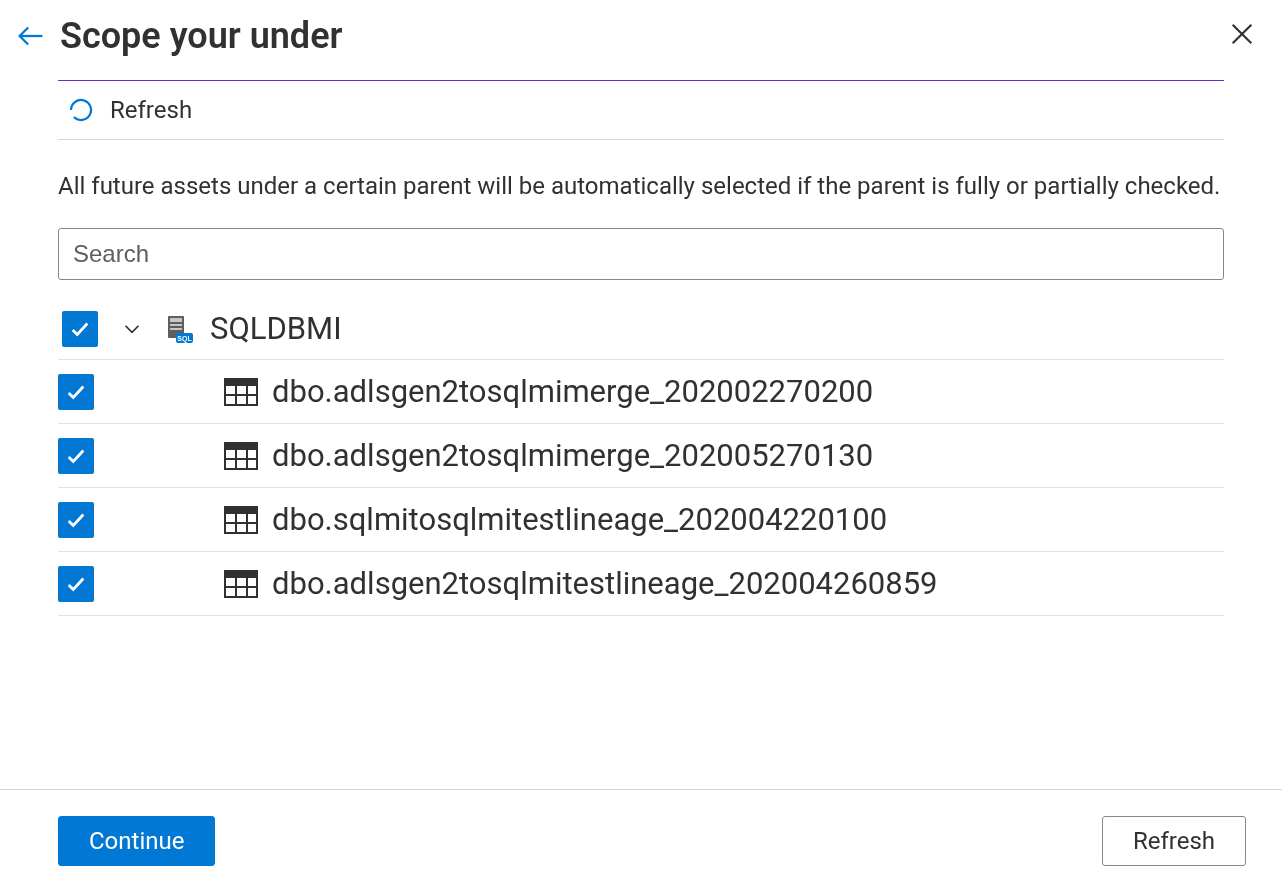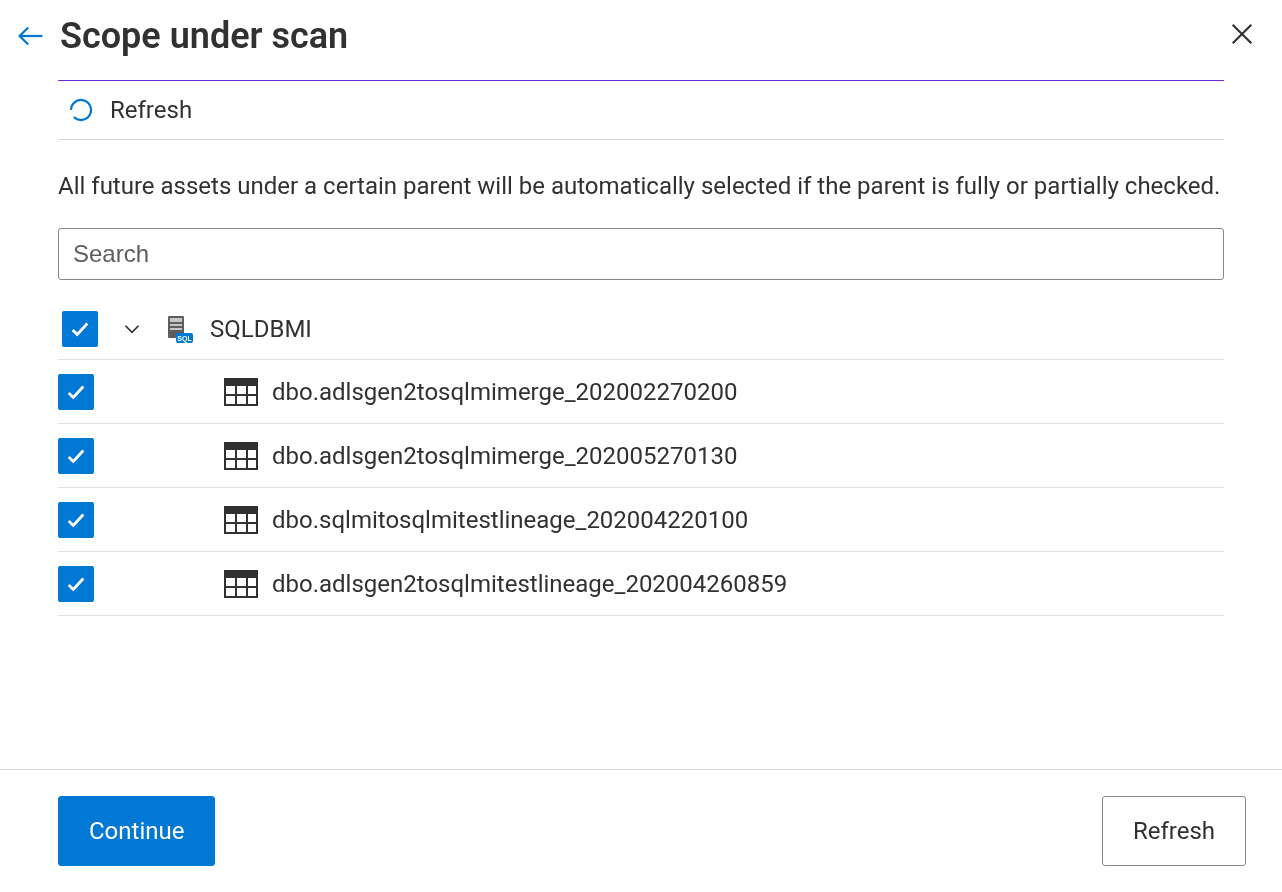--- a/index.html
+++ b/index.html
@@ -104,36 +104,36 @@
     width: 36px;
     justify-content: center;
   }
   .child-indent {
     width: 100px;
     flex-shrink: 0;
   }
   .db-icon { display:flex; flex-shrink:0; }
   .tbl-icon { display:flex; flex-shrink:0; }
   .row-label {
-    font-size: 24px;
+    font-size: 31px;
     color: #323130;
   }
   .footer {
     position: absolute;
     left: 0; right: 0; bottom: 0;
     border-top: 1px solid #d6d6d6;
     padding: 26px 36px 26px 58px;
     display: flex;
     align-items: center;
     gap: 20px;
     background: #fff;
   }
   .btn {
     font-size: 24px;
-    padding: 20px 30px;
+    padding: 10px 30px;
     border-radius: 3px;
     cursor: pointer;
     min-width: 140px;
     text-align: center;
   }
   .btn-primary {
     background: #0078d4;
     color: #fff;
     border: 1px solid #0078d4;
   }
@@ -149,21 +149,21 @@
 
 <div class="page">
 
   <div class="header">
     <span class="back-arrow">
       <svg width="34" height="34" viewBox="0 0 24 24" fill="none" stroke="currentColor" stroke-width="1.6">
         <line x1="20" y1="12" x2="4" y2="12"></line>
         <polyline points="10,6 4,12 10,18"></polyline>
       </svg>
     </span>
-    <div class="title">Scope under scan</div>
+    <div class="title">Scope your under</div>
     <span class="close-x">
       <svg width="32" height="32" viewBox="0 0 24 24" fill="none" stroke="currentColor" stroke-width="1.6">
         <line x1="5" y1="5" x2="19" y2="19"></line>
         <line x1="19" y1="5" x2="5" y2="19"></line>
       </svg>
     </span>
   </div>
 
   <div class="toolbar">
     <div class="refresh-btn">

